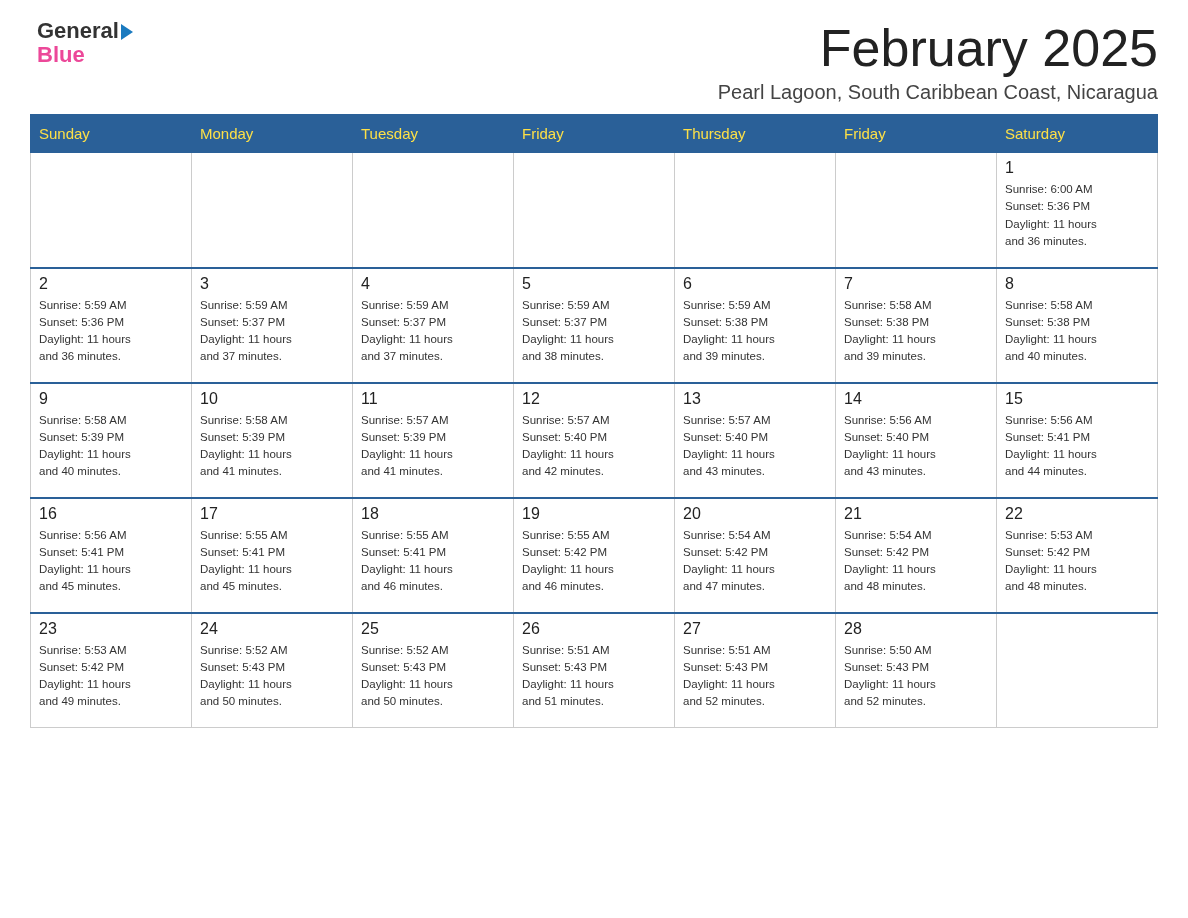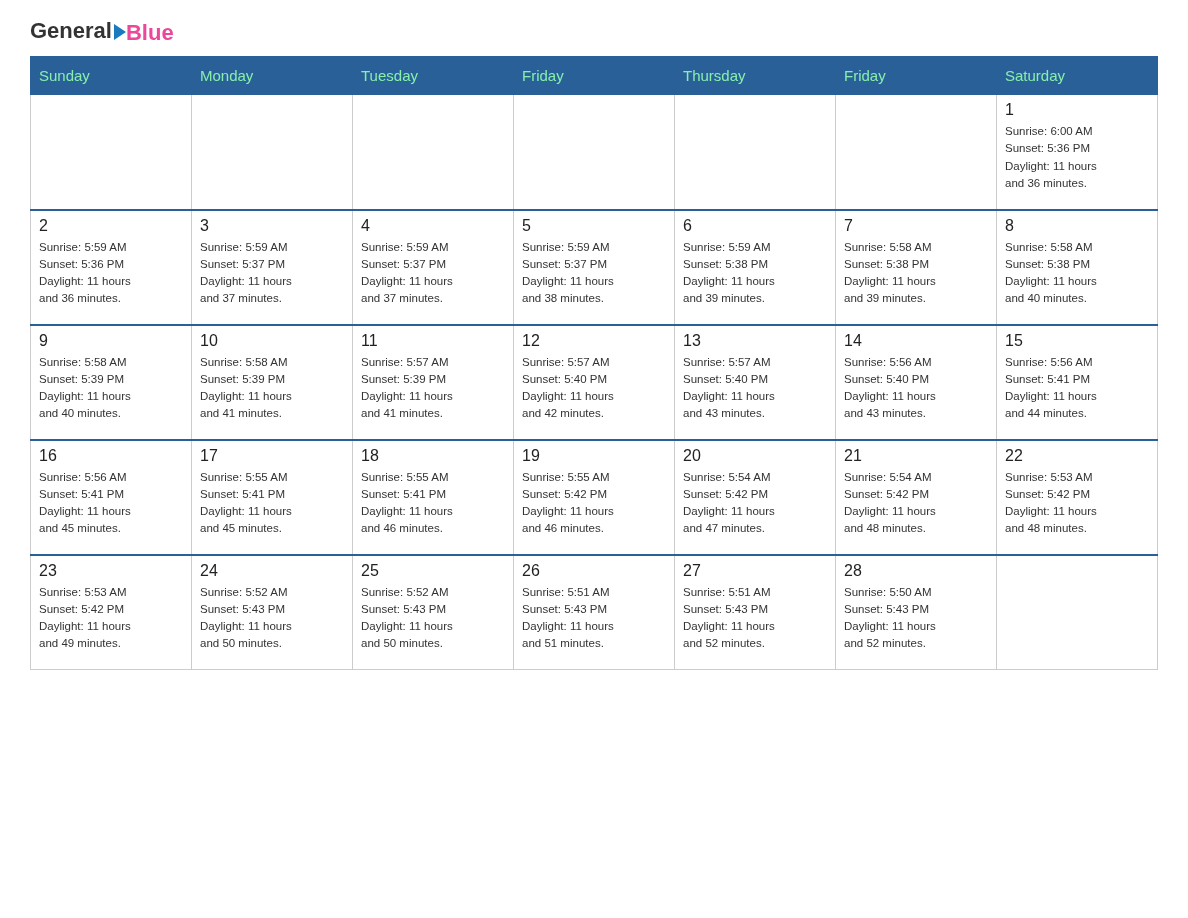--- a/index.html
+++ b/index.html
@@ -11,22 +11,23 @@
       min-height: 918px;
     }
     .header-area {
       display: flex;
       justify-content: space-between;
       align-items: flex-start;
       margin-bottom: 8px;
     }
     .logo-area {
       display: flex;
-      flex-direction: row;
+      flex-direction: column;
       align-items: flex-start;
+      margin-left: 7px;
     }
     .logo-text {
       display: flex;
       align-items: center;
       font-size: 22px;
       font-weight: bold;
       color: #333;
       line-height: 1;
     }
     .logo-arrow {
@@ -58,21 +59,21 @@
       color: #444;
       margin-top: 4px;
     }
     .calendar-table {
       width: 100%;
       border-collapse: collapse;
       margin-top: 10px;
     }
     .calendar-table th {
       background-color: #2a6098;
-      color: #86efac;
+      color: #fde047;
       font-size: 15px;
       font-weight: normal;
       padding: 10px 8px;
       text-align: left;
       border: 1px solid #2a6098;
       margin-top: 19px;
     }
     .calendar-table td {
       border: 1px solid #ccc;
       vertical-align: top;
@@ -97,20 +98,24 @@
 
 <div class="header-area">
   <div class="logo-area">
     <div class="logo-text">
       <span>General</span>
       <span class="logo-arrow"></span>
     </div>
     <div>
       <span class="logo-blue-text">Blue</span>
     </div>
+  </div>
+  <div class="title-area">
+    <div class="month-title">February 2025</div>
+    <div class="location-subtitle">Pearl Lagoon, South Caribbean Coast, Nicaragua</div>
   </div>
 </div>
 
 <table class="calendar-table">
   <thead>
     <tr>
       <th>Sunday</th>
       <th>Monday</th>
       <th>Tuesday</th>
       <th>Friday</th>

